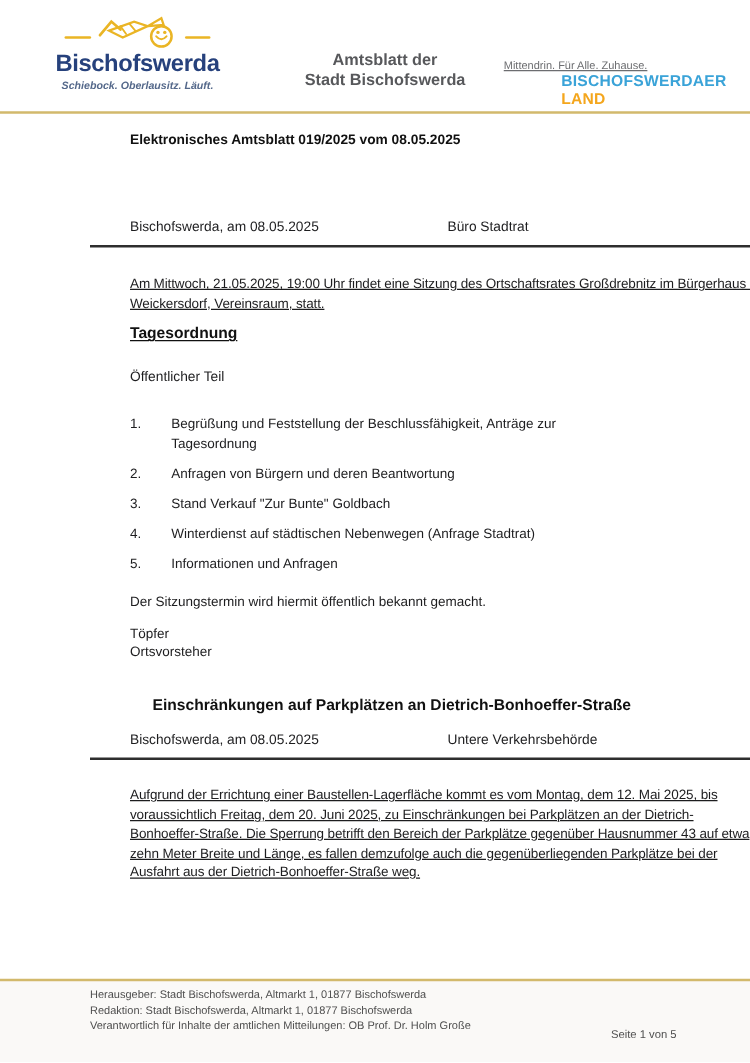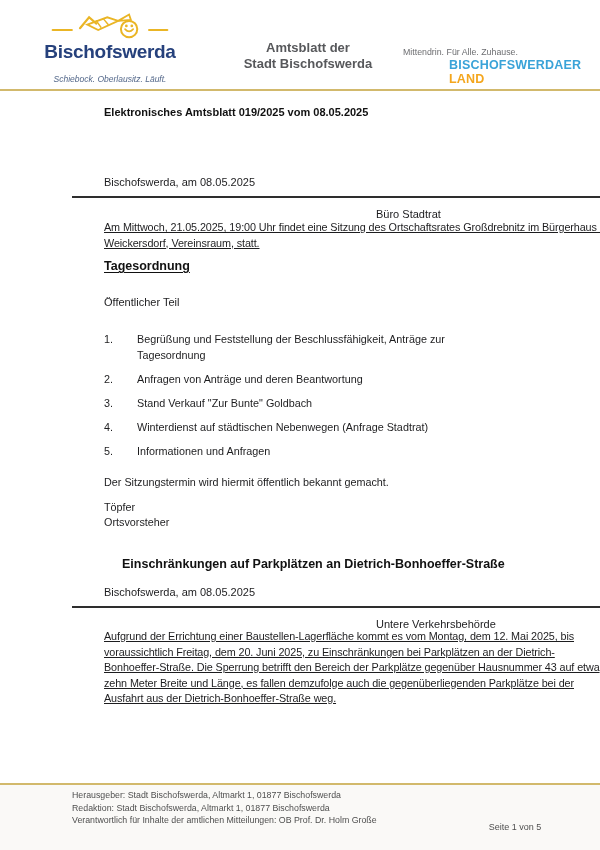--- a/index.html
+++ b/index.html
@@ -11,41 +11,41 @@
   }
   
   .header { position:absolute; top:0; left:0; width:600px; height:89px; }
   .logo-block { position:absolute; left:40px; top:10px; width:140px; text-align:center; }
   .logo-icon-wrap { height:30px; }
   .logo-name {
     font-size:19px; font-weight:bold; color:#26417c; letter-spacing:-0.3px;
     line-height:21px; margin-top:1px;
   }
   .logo-tagline {
-    font-size:8.5px; font-style:italic; color:#54688a; line-height:10px; margin-top:12px;
+    font-size:8.5px; font-style:italic; color:#54688a; line-height:10px; margin-top:1px;font-weight:bold;
   }
   .center-title {
     position:absolute; left:218px; top:40px; width:180px; text-align:center;
     font-size:13px; font-weight:bold; color:#57585b; line-height:16px;
   }
   .brand-block { position:absolute; left:403px; top:47px; width:180px; }
-  .brand-tagline { font-size:8.8px; color:#6c6d70; line-height:11px; }
+  .brand-tagline { font-size:8.8px; color:#6c6d70; line-height:11px;text-decoration:underline; }
   .brand-name { font-size:12.5px; font-weight:bold; letter-spacing:0.2px; line-height:14px;padding-left:46px; }
   .brand-name .blue { color:#3aa3d8; }
   .brand-name .orange { color:#f4a61d; }
   .gold-rule { position:absolute; left:0; width:600px; height:2px; background:#d2b96c; }
   .gold-rule.top { top:89px; }
   .gold-rule.bottom { top:783px; }
 
   
   .abs { position:absolute; left:72px; width:505px;padding-left:32px; }
   .issue-line { top:106px; font-size:11px; font-weight:bold; color:#111; }
   .h1 { top:147px; font-size:13.5px; font-weight:bold; color:#111; }
   .daterow { font-size:11px; color:#1d1d1f; height:14px; }
-  .daterow .office { position:absolute; left:304px; top:0;margin-top:32px; }
+  .daterow .office { position:absolute; left:286px; top:0; }
   .daterow-1 { top:176px; }
   .daterow-2 { top:586px; }
   .dark-rule { height:0; border-top:2px solid #2e2e2e; }
   .dark-rule-1 { top:196px; }
   .dark-rule-2 { top:606px; }
   .bodytext { font-size:10.8px; line-height:15.5px; letter-spacing:-0.1px;text-decoration:underline; }
   .intro { top:220px; }
   .h2 {
     font-size:12.5px; font-weight:bold; color:#111;
   }
@@ -125,21 +125,21 @@
   <div class="abs agenda-sub">Öffentlicher Teil</div>
 
   <div class="abs agenda-list">
     <div class="agenda-item">
       <span class="num">1.</span>
       <span class="txt">Begrüßung und Feststellung der Beschlussfähigkeit, Anträge zur
 Tagesordnung</span>
     </div>
     <div class="agenda-item">
       <span class="num">2.</span>
-      <span class="txt">Anfragen von Anträge und deren Beantwortung</span>
+      <span class="txt">Anfragen von Bürgern und deren Beantwortung</span>
     </div>
     <div class="agenda-item">
       <span class="num">3.</span>
       <span class="txt">Stand Verkauf "Zur Bunte" Goldbach</span>
     </div>
     <div class="agenda-item">
       <span class="num">4.</span>
       <span class="txt">Winterdienst auf städtischen Nebenwegen (Anfrage Stadtrat)</span>
     </div>
     <div class="agenda-item">

